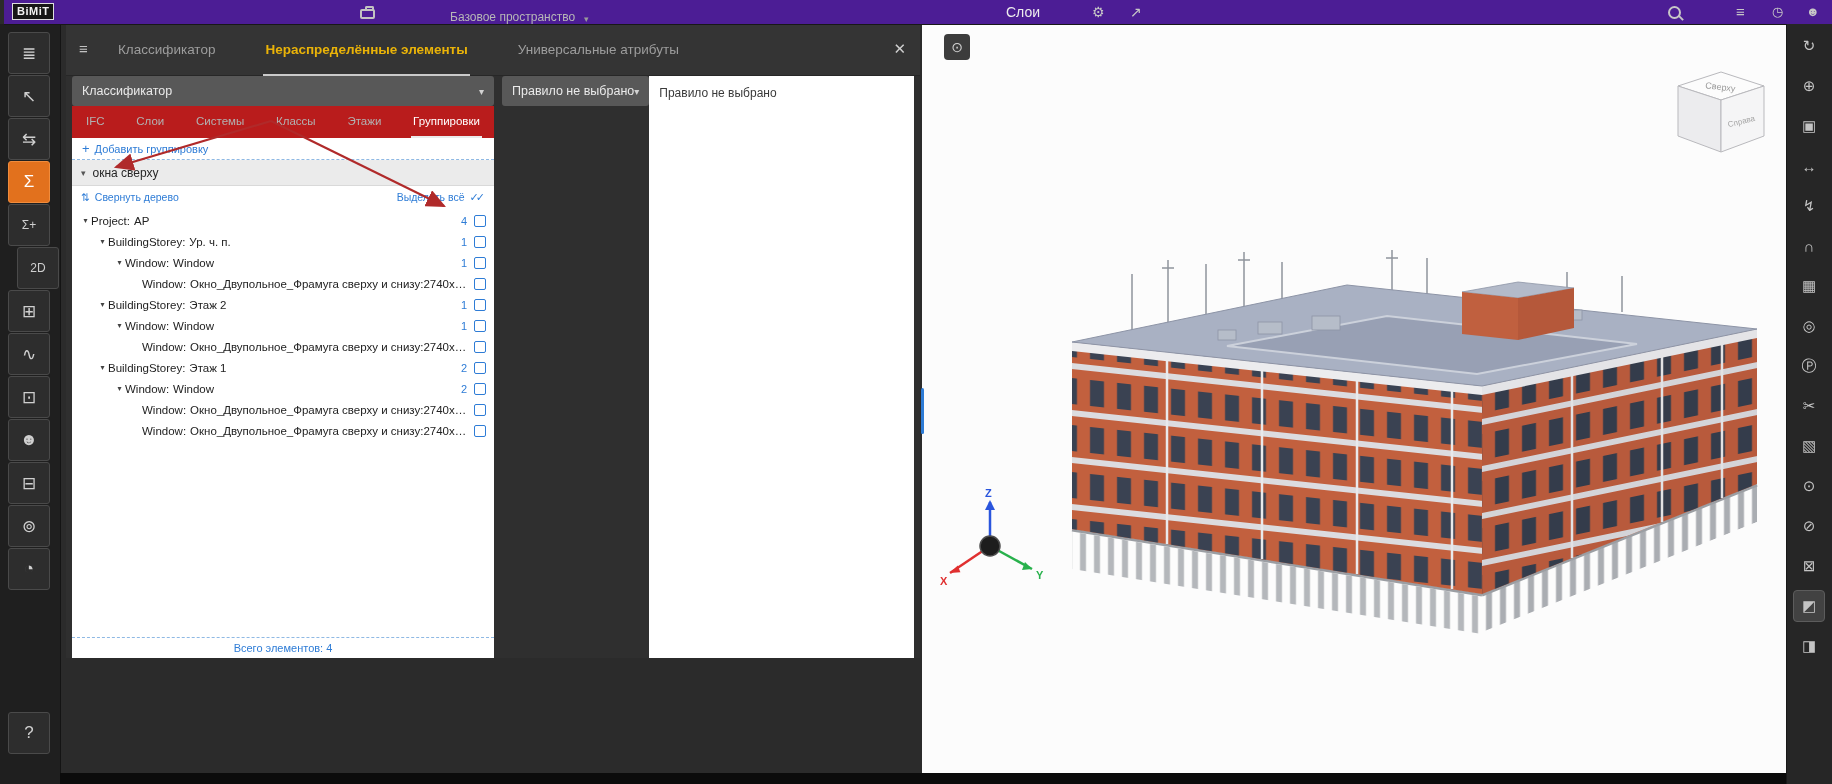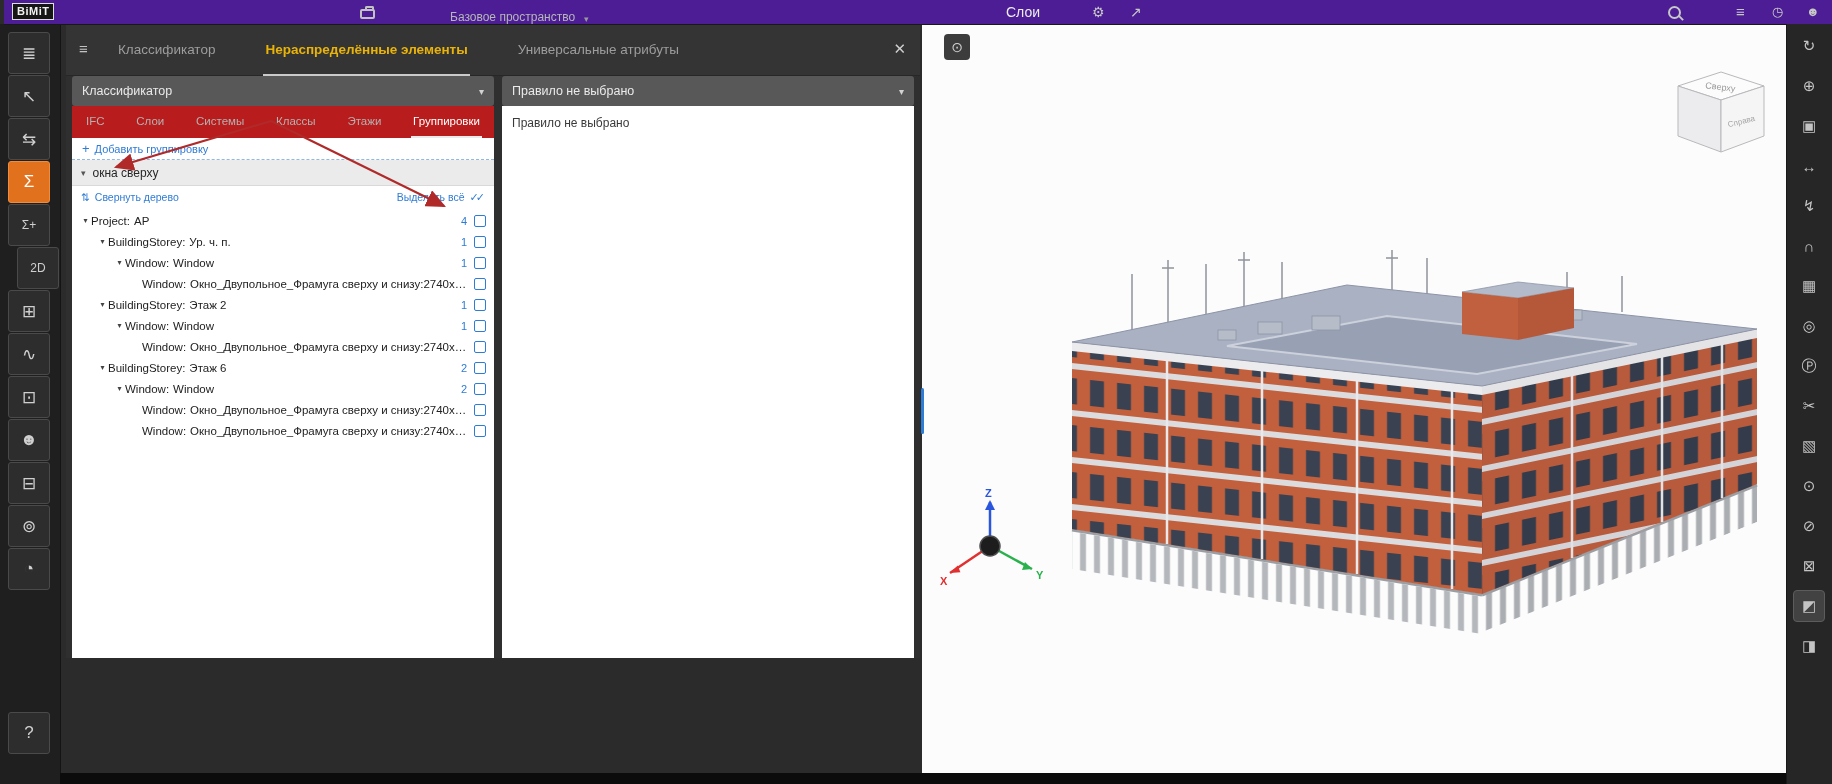--- a/index.html
+++ b/index.html
@@ -54,21 +54,21 @@
   .dbl-check{letter-spacing:-3px;font-size:11px;padding-right:3px;}
   .tree{flex:1;min-height:0;overflow:hidden;padding-top:2px;}
   .tree-row{height:21px;display:flex;align-items:center;font-size:11.5px;color:#1d1d1d;padding-right:8px;}
   .tr-caret{width:11px;flex:none;text-align:center;color:#444;font-size:8px;}
   .tr-bold{font-weight:normal;margin-right:4px;white-space:nowrap;flex:none;}
   .tr-text{white-space:nowrap;overflow:hidden;text-overflow:ellipsis;flex:0 1 auto;color:#222;}
   .tr-count{margin-left:auto;flex:none;color:#2e7cd6;font-size:11px;padding-right:7px;}
   .tr-cbx{width:12px;height:12px;flex:none;border:1px solid #2e7cd6;border-radius:2px;background:#fff;box-sizing:border-box;}
   .p1-footer{height:20px;flex:none;border-top:1px dashed #8fb9e4;display:flex;align-items:center;justify-content:center;color:#2e7cd6;font-size:11px;}
 
-  .panel2{position:absolute;left:436px;top:52px;width:412px;height:582px;display:flex;flex-direction:column;}
+  .panel2{position:absolute;left:436px;top:52px;width:412px;height:582px;display:flex;flex-direction:row;}
   .p2-content{flex:1;background:#fff;padding:10px 10px 0 10px;color:#3a3a3a;font-size:12px;}
 
   .scroll-sliver{position:absolute;left:921px;top:388px;width:3px;height:46px;background:#2e7cd6;border-radius:2px;z-index:30;}
 
   
   .viewport{position:absolute;left:922px;top:24px;width:864px;height:749px;background:#fcfcfc;z-index:5;}
   .capture-tile{position:absolute;left:22px;top:10px;width:26px;height:26px;background:#3c3c3c;border-radius:4px;
                 color:#d0d0d0;display:flex;align-items:center;justify-content:center;font-size:14px;z-index:8;}
   .building-svg{position:absolute;left:0;top:0;}
   .navcube-svg{position:absolute;left:744px;top:36px;}
@@ -209,21 +209,21 @@
           <div class="tree-row" style="padding-left: 59px;">
             <div class="tr-caret"></div>
             <div class="tr-bold">Window:</div>
             <div class="tr-text">Окно_Двупольное_Фрамуга сверху и снизу:2740х2775 ...</div>
             <div class="tr-count"></div>
             <div class="tr-cbx"></div>
           </div>
           <div class="tree-row" style="padding-left: 25px;">
             <div class="tr-caret">▾</div>
             <div class="tr-bold">BuildingStorey:</div>
-            <div class="tr-text">Этаж 6</div>
+            <div class="tr-text">Этаж 1</div>
             <div class="tr-count">2</div>
             <div class="tr-cbx"></div>
           </div>
           <div class="tree-row" style="padding-left: 42px;">
             <div class="tr-caret">▾</div>
             <div class="tr-bold">Window:</div>
             <div class="tr-text">Window</div>
             <div class="tr-count">2</div>
             <div class="tr-cbx"></div>
           </div>
@@ -235,20 +235,21 @@
             <div class="tr-cbx"></div>
           </div>
           <div class="tree-row" style="padding-left: 59px;">
             <div class="tr-caret"></div>
             <div class="tr-bold">Window:</div>
             <div class="tr-text">Окно_Двупольное_Фрамуга сверху и снизу:2740х2775 ...</div>
             <div class="tr-count"></div>
             <div class="tr-cbx"></div>
           </div>
         </div>
+      <div class="p1-footer">Всего элементов: 4</div>
     </div>
   </div>
 
   <div class="panel2">
     <div class="dd-header">
       <span>Правило не выбрано</span>
       <span class="dd-caret">▾</span>
     </div>
     <div class="p2-content">Правило не выбрано</div>
   </div>

